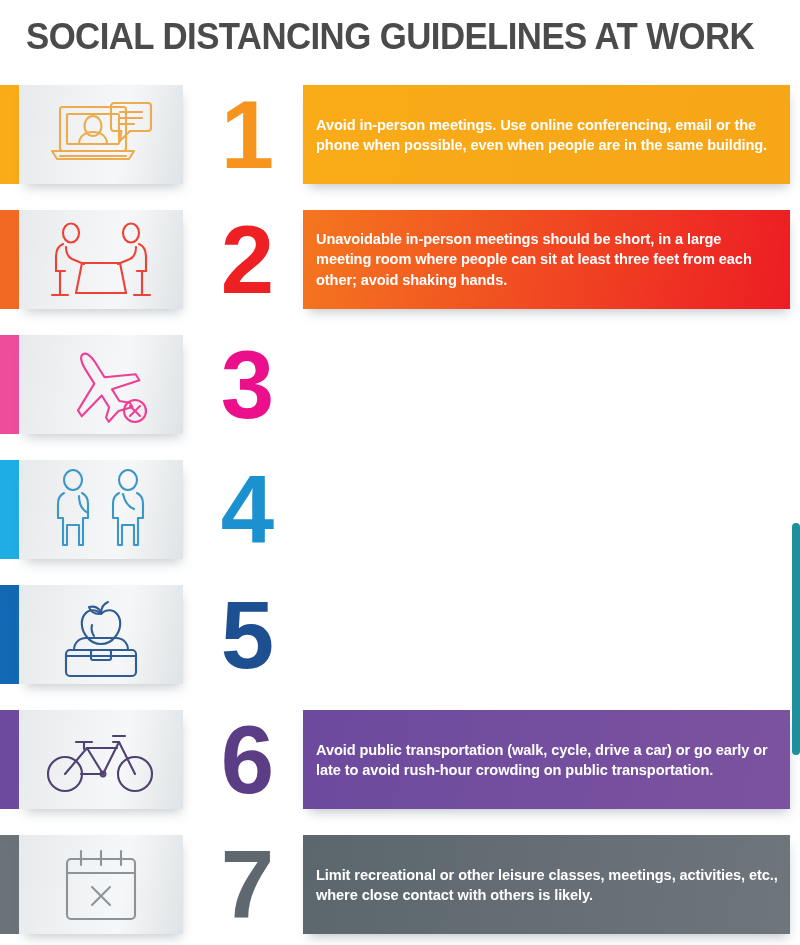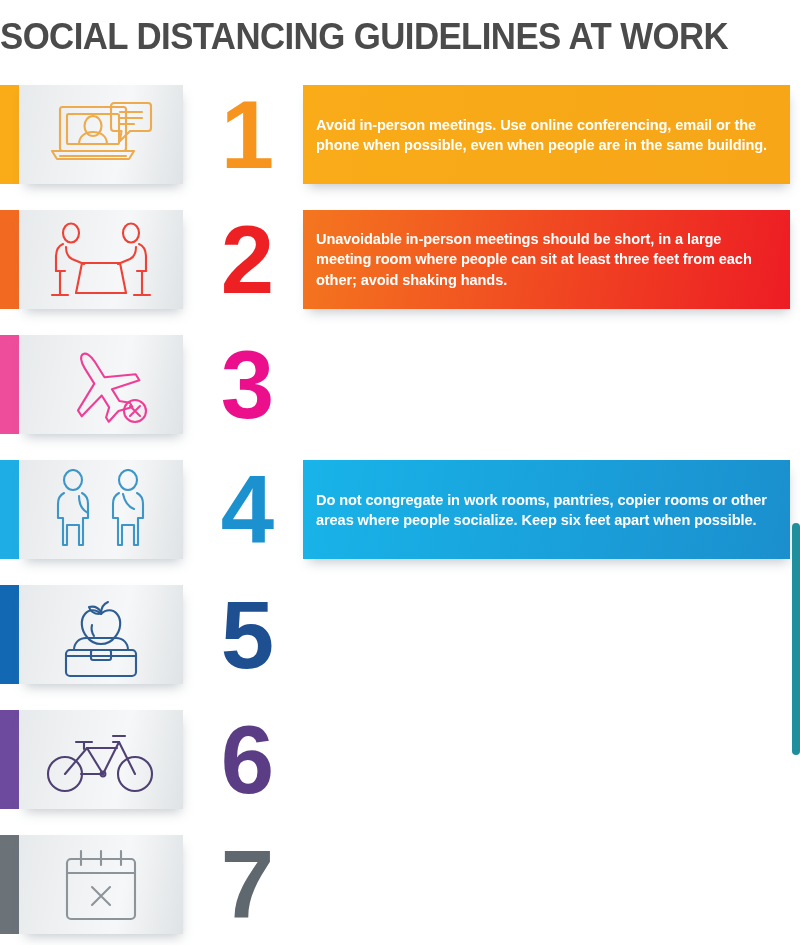--- a/index.html
+++ b/index.html
@@ -13,21 +13,21 @@
     overflow: hidden;
     font-family: "Liberation Sans", sans-serif;
     position: relative;
   }
 
   
   .title-bar {
     height: 72px;
     display: flex;
     align-items: center;
-    padding-left: 0;
+    padding-left: 26px;
     box-sizing: border-box;
   }
   .page-title {
     font-family: "Liberation Sans Narrow", "Liberation Sans", sans-serif;
     font-size: 37px;
     font-weight: bold;
     color: #4b4b4b;
     letter-spacing: -0.6px;
     transform: scaleX(0.94);
     transform-origin: left center;
@@ -196,23 +196,20 @@
         <svg width="104" height="82" viewBox="0 0 104 82">
           <ellipse cx="24" cy="11" rx="9" ry="10" fill="none" stroke="#3d96c8" stroke-width="2.1" stroke-linecap="round" stroke-linejoin="round"></ellipse>
           <path d="M15 24c-4 2-6 6-6 11v14h5v27h4V56h12v20h4V49h5V35c0-5-2-9-6-11" fill="none" stroke="#3d96c8" stroke-width="2.1" stroke-linecap="round" stroke-linejoin="round"></path>
           <path d="M30 27c0 8 3 14 9 17" fill="none" stroke="#3d96c8" stroke-width="2.1" stroke-linecap="round" stroke-linejoin="round"></path>
           <ellipse cx="79" cy="11" rx="9" ry="10" fill="none" stroke="#3d96c8" stroke-width="2.1" stroke-linecap="round" stroke-linejoin="round"></ellipse>
           <path d="M70 24c-4 2-6 6-6 11v14h5v27h4V56h12v20h4V49h5V35c0-5-2-9-6-11" fill="none" stroke="#3d96c8" stroke-width="2.1" stroke-linecap="round" stroke-linejoin="round"></path>
           <path d="M74 25c2 9 6 13 11 15" fill="none" stroke="#3d96c8" stroke-width="2.1" stroke-linecap="round" stroke-linejoin="round"></path>
         </svg>
       </div>
       <div class="numeral" style="color: rgb(28, 145, 208);">4</div>
-      <div class="panel" style="background: linear-gradient(100deg, rgb(24, 180, 233) 0%, rgb(27, 143, 206) 100%);">
-        <div class="panel-text">Do not congregate in work rooms, pantries, copier rooms or other areas where people socialize. Keep six feet apart when possible.</div>
-      </div>
     </div>
     <div class="row">
       <div class="accent" style="background: rgb(18, 104, 179);"></div>
       <div class="icon-card">
         <svg width="102" height="86" viewBox="0 0 102 86">
           <path d="M51 22c-5-5-12-5-16 0-5 6-4 16 2 23 3 4 8 7 14 7s11-3 14-7c6-7 7-17 2-23-4-5-11-5-16 0z" fill="none" stroke="#2e5d93" stroke-width="2.1" stroke-linecap="round" stroke-linejoin="round"></path>
           <path d="M51 22c0-6 2-10 7-12" fill="none" stroke="#2e5d93" stroke-width="2.1" stroke-linecap="round" stroke-linejoin="round"></path>
           <path d="M51 20c-3-5-8-6-12-5 1 4 5 7 10 7" fill="none" stroke="#2e5d93" stroke-width="2.1" stroke-linecap="round" stroke-linejoin="round"></path>
           <path d="M42 33c-1 4 0 8 2 11" fill="none" stroke="#2e5d93" stroke-width="2.1" stroke-linecap="round" stroke-linejoin="round"></path>
           <path d="M24 58c0-7 5-12 12-12h30c7 0 12 5 12 12" fill="none" stroke="#2e5d93" stroke-width="2.1" stroke-linecap="round" stroke-linejoin="round"></path>
@@ -232,30 +229,36 @@
           <path d="M20 50l22-26h30" fill="none" stroke="#4f4173" stroke-width="2.1" stroke-linecap="round" stroke-linejoin="round"></path>
           <path d="M42 24l16 26M58 50H36" fill="none" stroke="#4f4173" stroke-width="2.1" stroke-linecap="round" stroke-linejoin="round"></path>
           <path d="M58 50L74 18" fill="none" stroke="#4f4173" stroke-width="2.1" stroke-linecap="round" stroke-linejoin="round"></path>
           <path d="M90 50L74 18h-6" fill="none" stroke="#4f4173" stroke-width="2.1" stroke-linecap="round" stroke-linejoin="round"></path>
           <path d="M68 12h12" fill="none" stroke="#4f4173" stroke-width="2.1" stroke-linecap="round" stroke-linejoin="round"></path>
           <path d="M31 18h16M39 18v7" fill="none" stroke="#4f4173" stroke-width="2.1" stroke-linecap="round" stroke-linejoin="round"></path>
           <circle cx="58" cy="50" r="2.4" fill="none" stroke="#4f4173" stroke-width="2.1" stroke-linecap="round" stroke-linejoin="round"></circle>
         </svg>
       </div>
       <div class="numeral" style="color: rgb(90, 61, 133);">6</div>
+      <div class="panel" style="background: linear-gradient(100deg, rgb(109, 74, 158) 0%, rgb(123, 83, 159) 100%);">
+        <div class="panel-text">Avoid public transportation (walk, cycle, drive a car) or go early or late to avoid rush-hour crowding on public transportation.</div>
+      </div>
     </div>
     <div class="row">
       <div class="accent" style="background: rgb(107, 114, 120);"></div>
       <div class="icon-card">
         <svg width="92" height="80" viewBox="0 0 92 80">
           <rect x="12" y="14" width="68" height="60" rx="4" fill="none" stroke="#8d9499" stroke-width="2.1" stroke-linecap="round" stroke-linejoin="round"></rect>
           <path d="M12 28h68" fill="none" stroke="#8d9499" stroke-width="2.1" stroke-linecap="round" stroke-linejoin="round"></path>
           <path d="M26 6v14M46 6v14M66 6v14" fill="none" stroke="#8d9499" stroke-width="2.1" stroke-linecap="round" stroke-linejoin="round"></path>
           <path d="M37 42l18 18M55 42L37 60" fill="none" stroke="#8d9499" stroke-width="2.1" stroke-linecap="round" stroke-linejoin="round"></path>
         </svg>
       </div>
       <div class="numeral" style="color: rgb(94, 104, 110);">7</div>
+      <div class="panel" style="background: linear-gradient(100deg, rgb(92, 102, 109) 0%, rgb(110, 118, 124) 100%);">
+        <div class="panel-text">Limit recreational or other leisure classes, meetings, activities, etc., where close contact with others is likely.</div>
+      </div>
     </div>
   </div>
 
 <div class="scrollbar-track">
   <div class="scrollbar-thumb" style="background: rgb(31, 143, 158);"></div>
 </div>
 
 </body></html>

